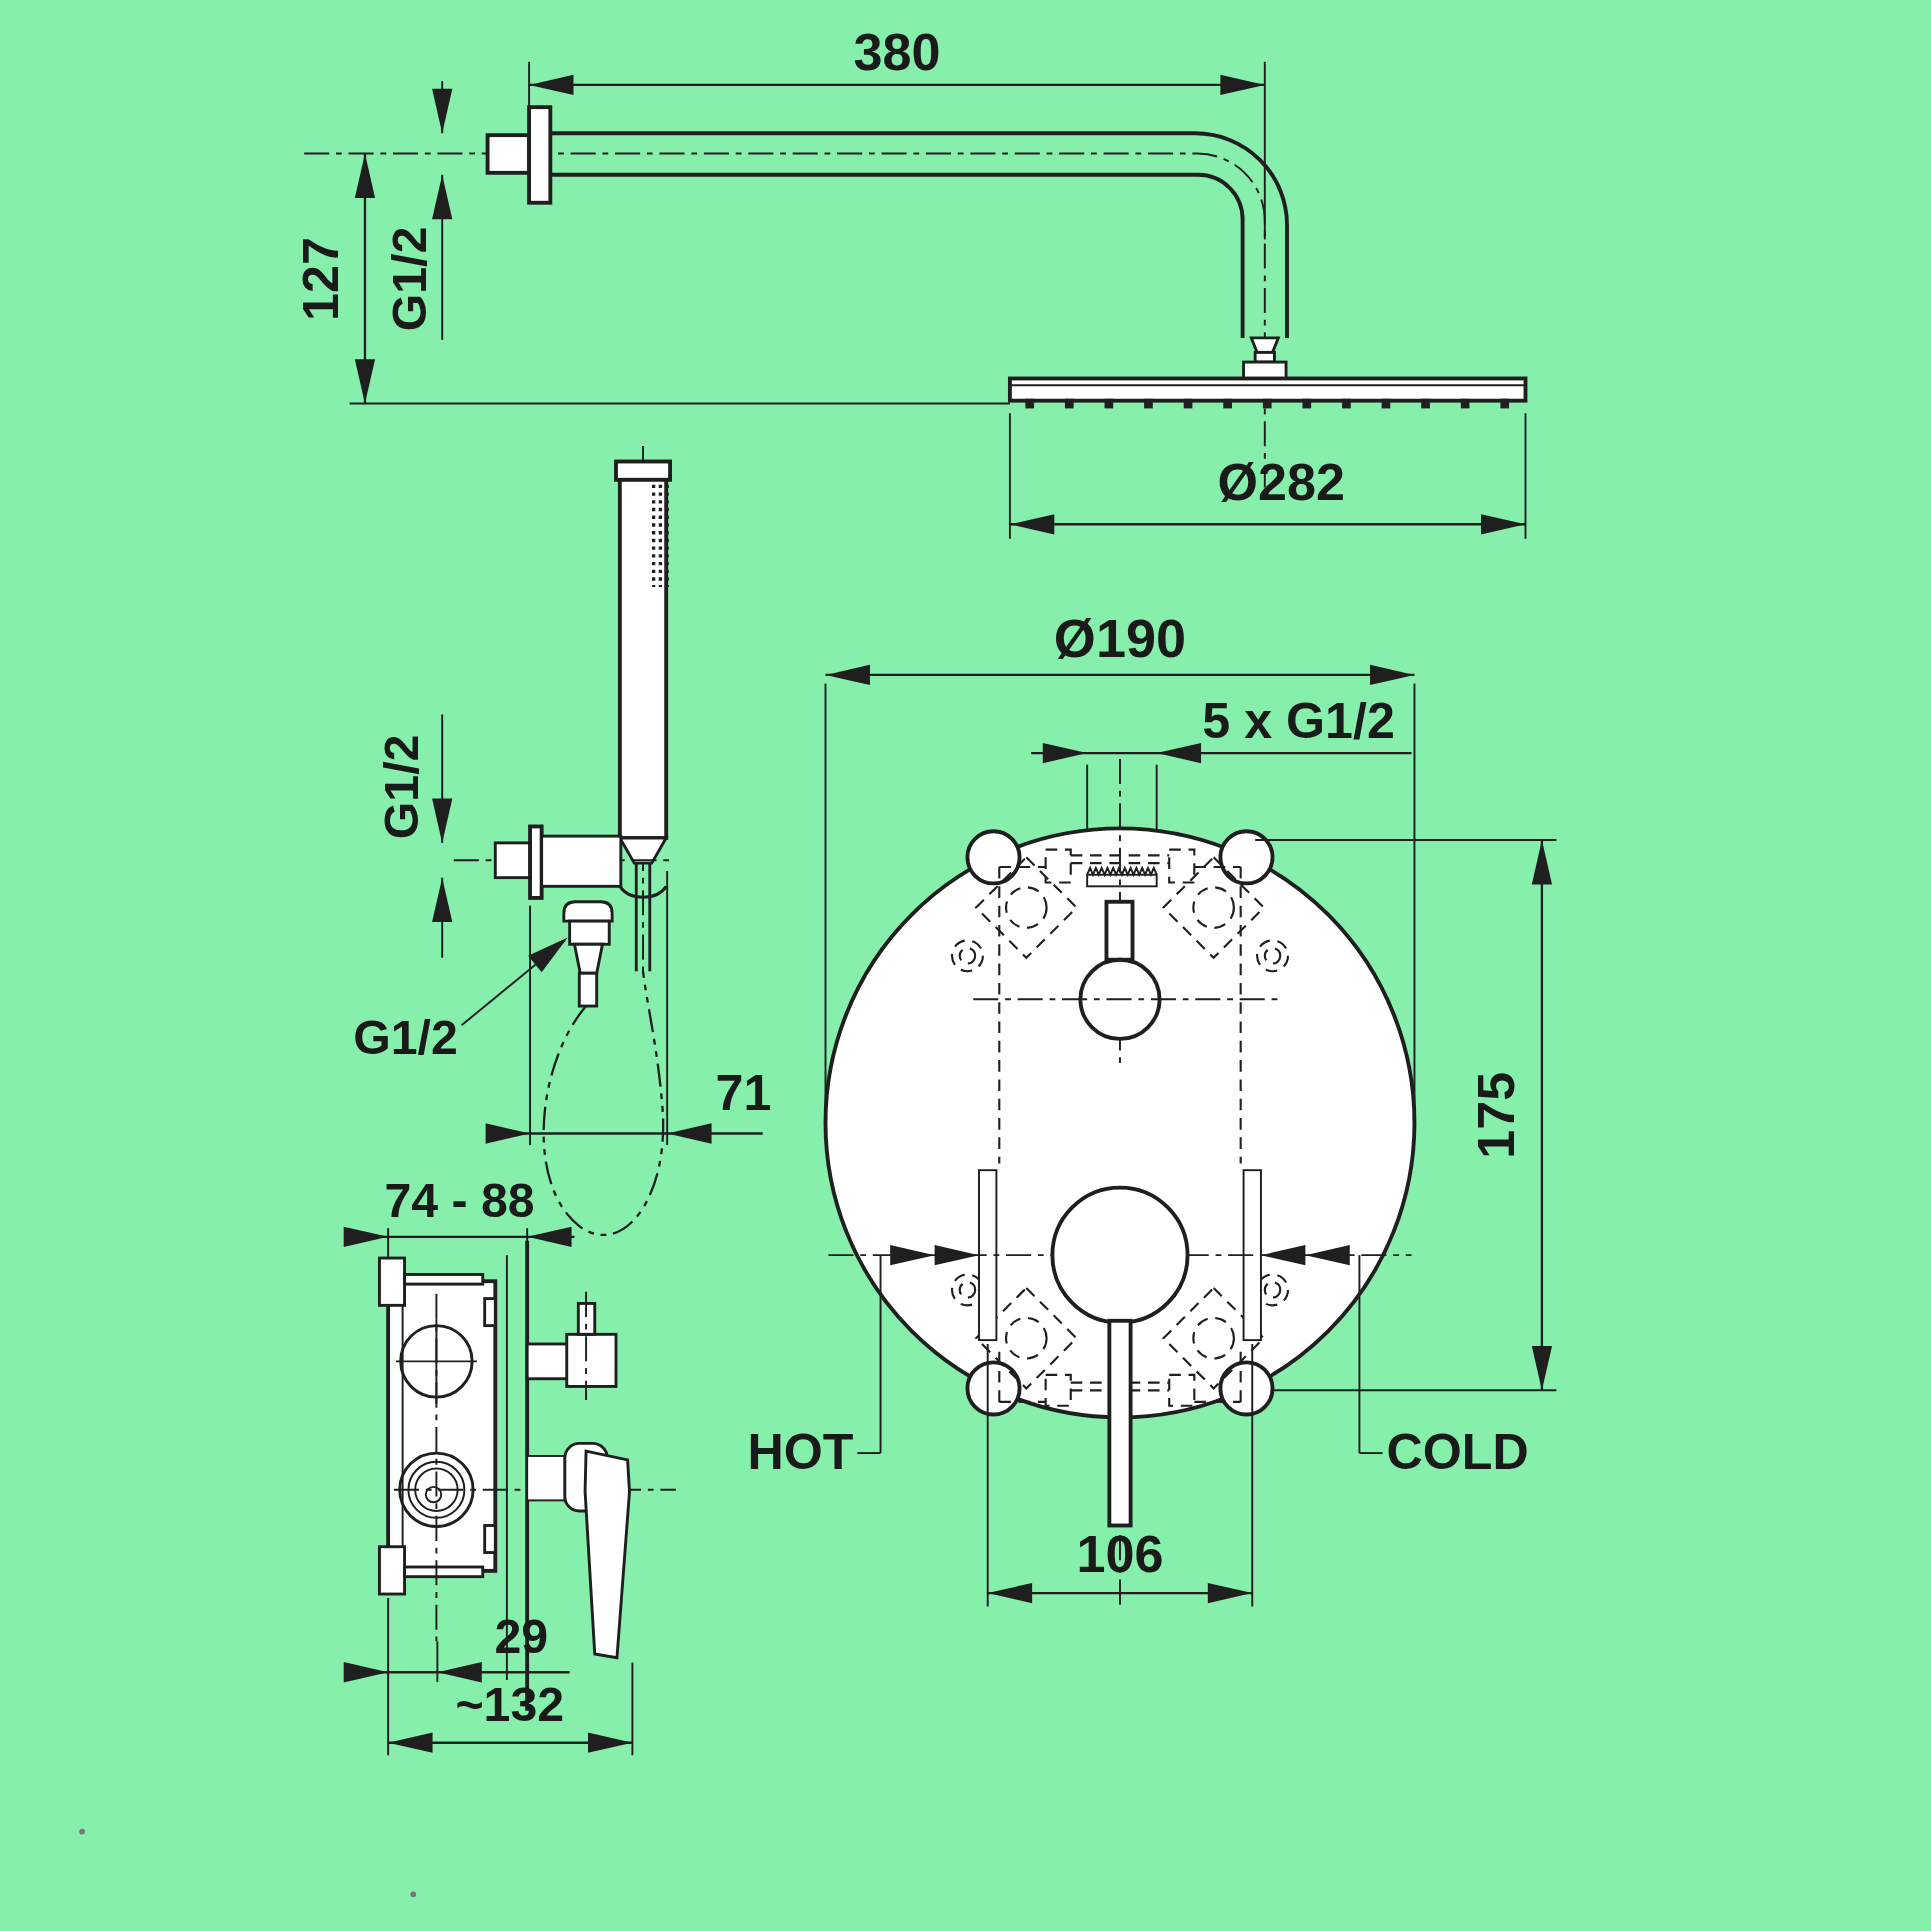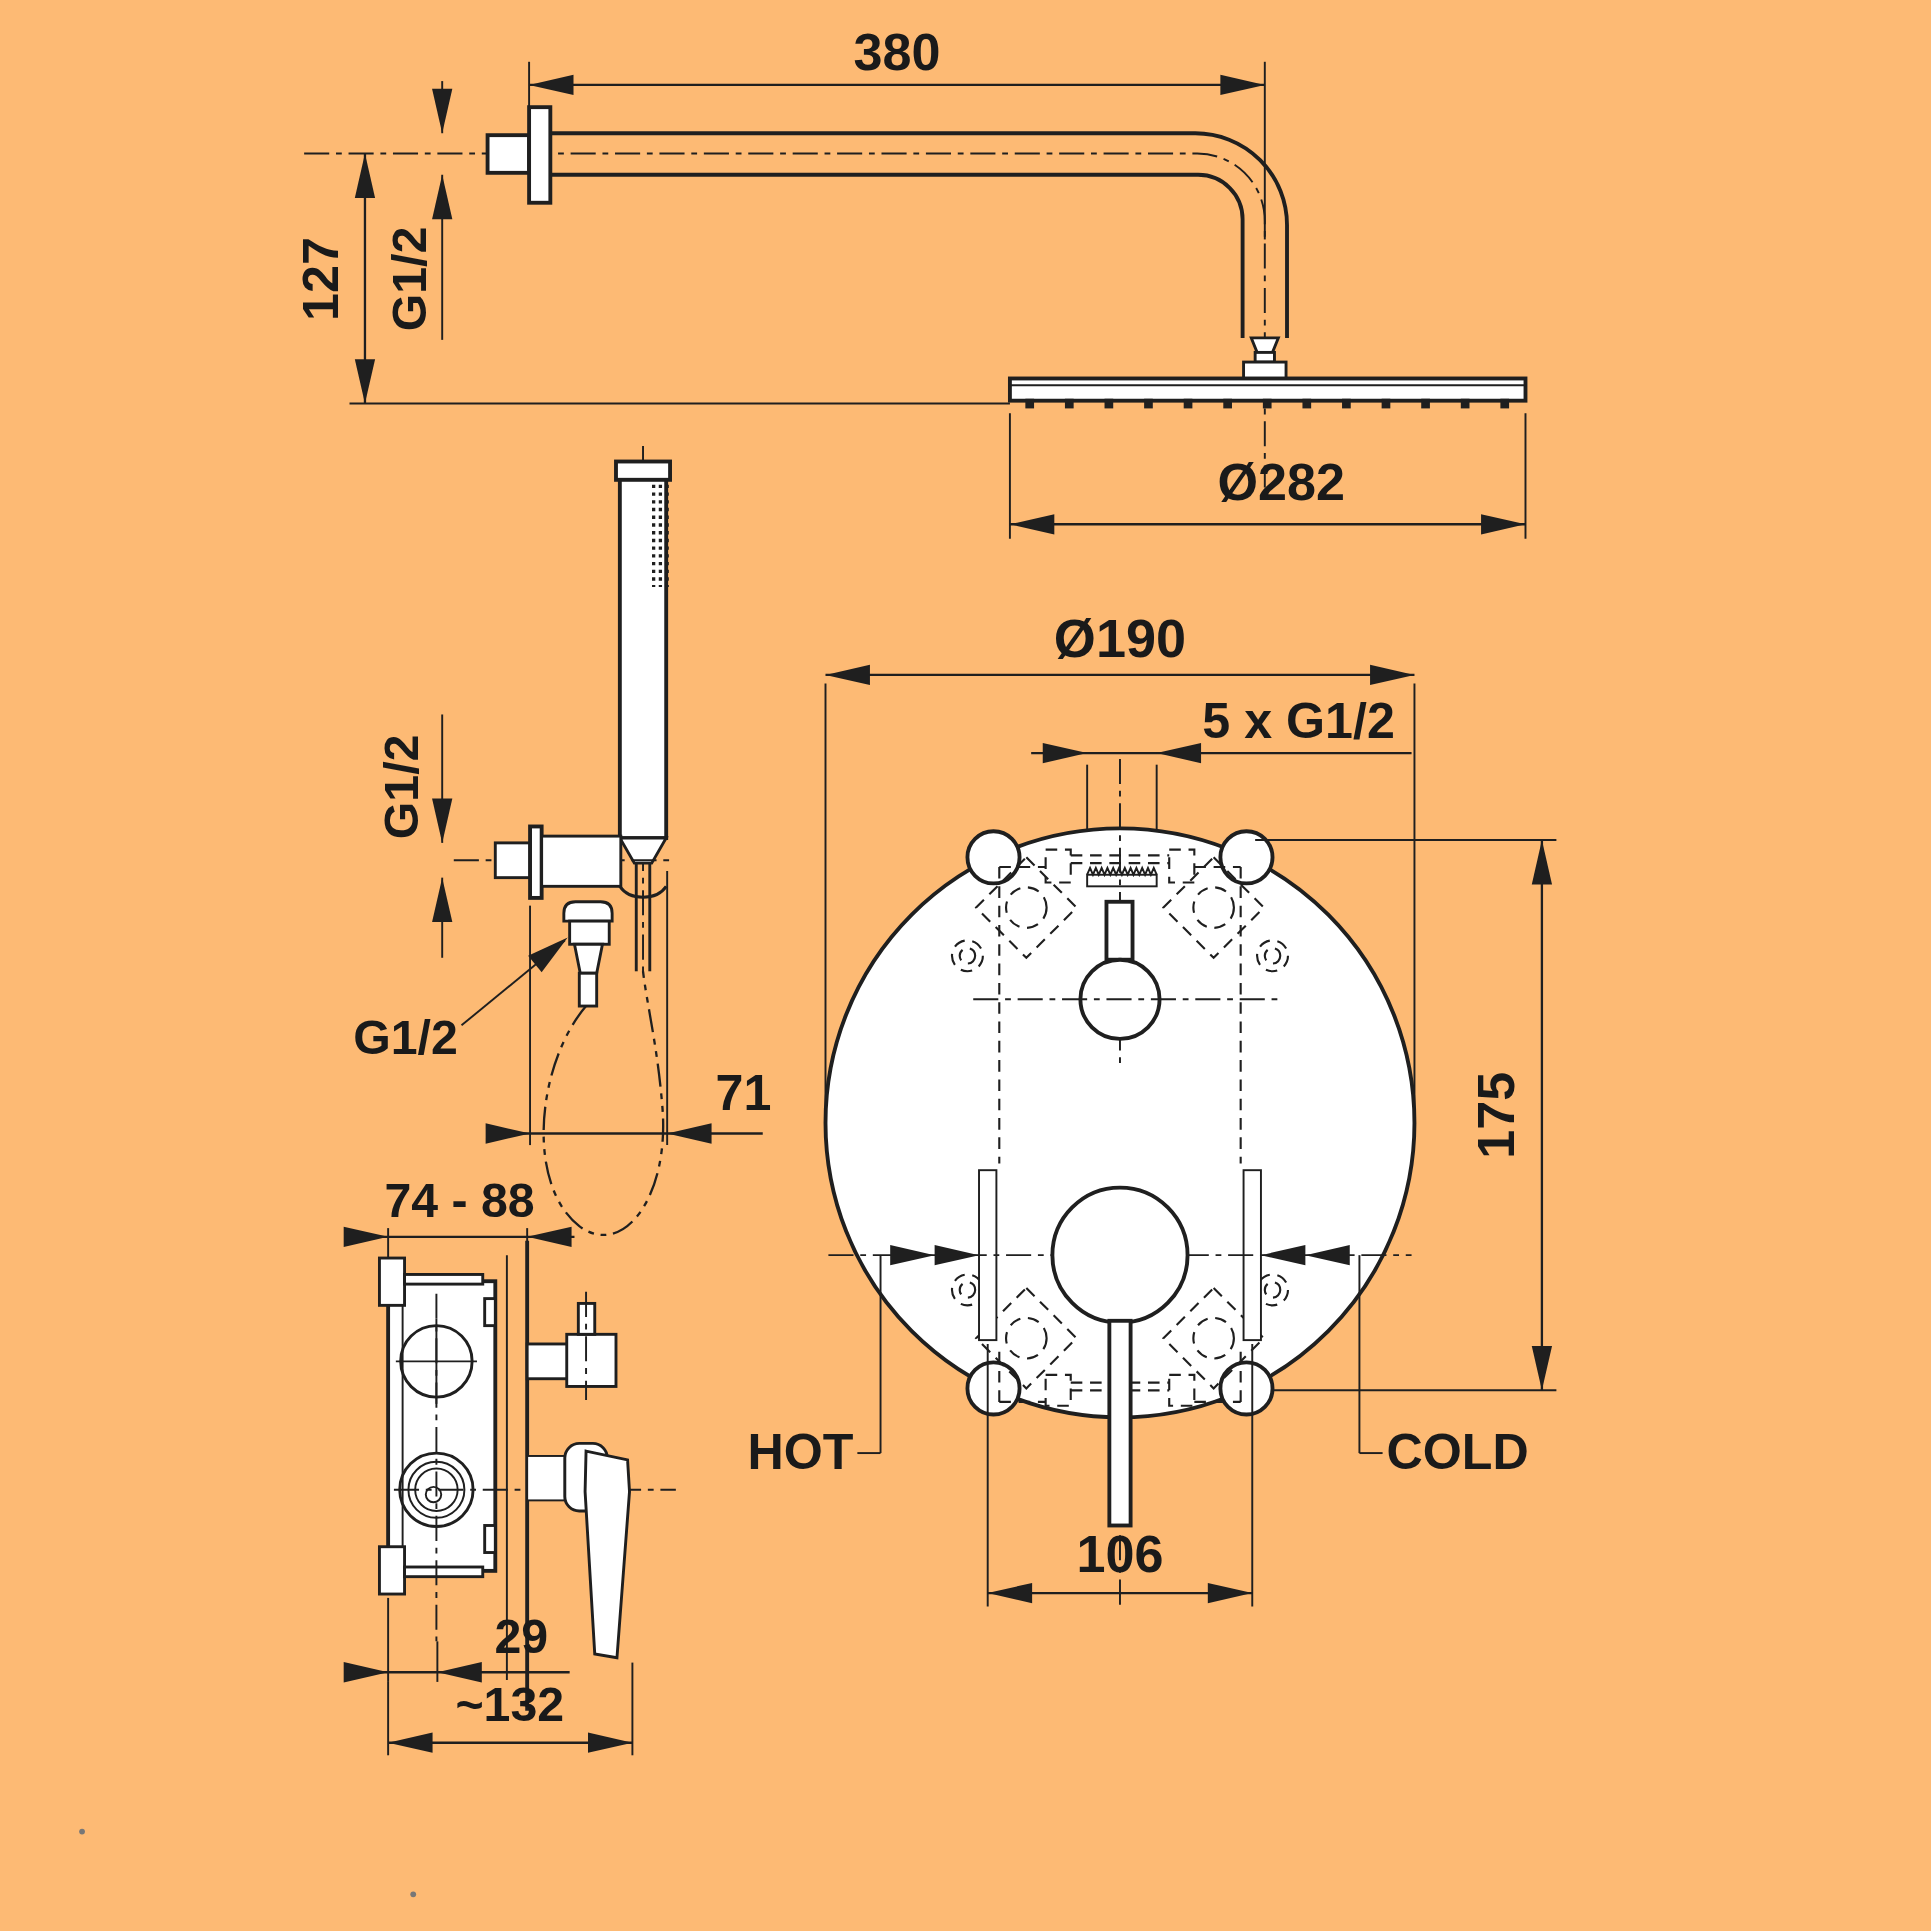--- a/index.html
+++ b/index.html
@@ -1,16 +1,16 @@
 <!DOCTYPE html>
 <html><head>
 <meta charset="utf-8">
 <style>
   html,body{margin:0;padding:0;background:#fff;}
-  .page{width:1931px;height:1931px;background:#fdba74;position:relative;font-family:"Liberation Sans",sans-serif;}
+  .page{width:1931px;height:1931px;background:#86efac;position:relative;font-family:"Liberation Sans",sans-serif;}
   svg{display:block;}
   svg text{font-family:"Liberation Sans",sans-serif;font-weight:bold;fill:#1a1a1a;}
   .ol{stroke:#1f1f1f;fill:none;stroke-width:4;}          
   .om{stroke:#1f1f1f;fill:none;stroke-width:3;}          
   .th{stroke:#1f1f1f;fill:none;stroke-width:2;}          
   .dm{stroke:#1f1f1f;fill:none;stroke-width:2.4;}        
   .cl{stroke:#1f1f1f;fill:none;stroke-width:2;stroke-dasharray:26 7 6 7;}   
   .hd{stroke:#1f1f1f;fill:none;stroke-width:2.2;stroke-dasharray:12 8;}     
   .ph{stroke:#1f1f1f;fill:none;stroke-width:2.4;stroke-dasharray:24 7 6 7 6 7;} 
   .ar{fill:#1f1f1f;stroke:none;}                          

